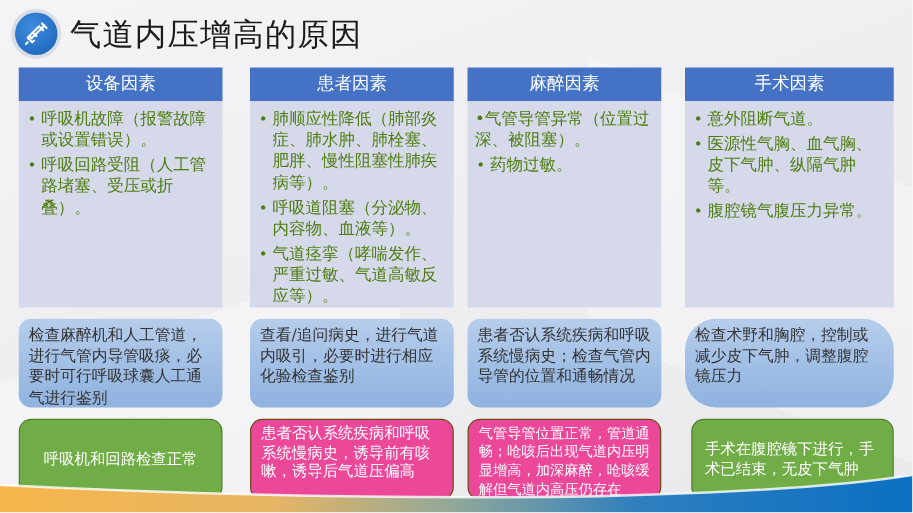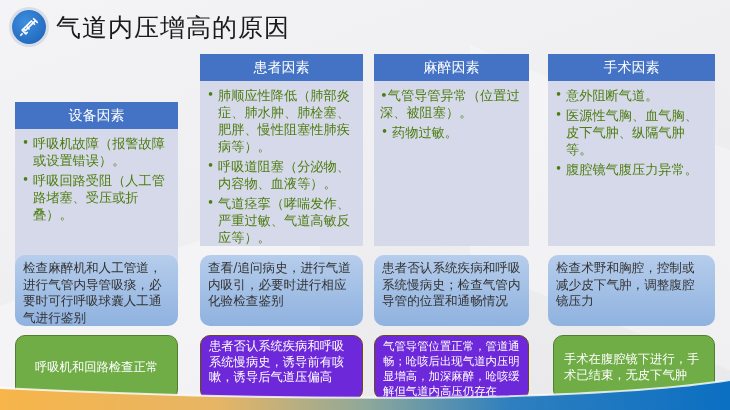--- a/index.html
+++ b/index.html
@@ -47,21 +47,21 @@
     background: linear-gradient(180deg, #b6cdec 0%, #8fb2df 100%);
     font-size:12.6px; color:#333; line-height:16.5px;
   }
   .result {
     position:absolute; top:335px; height:65px; box-sizing:border-box;
     border-radius:10px; padding:3px 8px; color:#fff;
     font-size:12.3px; line-height:15.5px;
     display:flex; align-items:center;
   }
   .result.green { background:#70ad47; border:1px solid #507e33; justify-content:center; text-align:left; }
-  .result.brown { background:#6d28d9; border:1px solid #6b4a13; align-items:flex-start; }
+  .result.brown { background:#ec4899; border:1px solid #6b4a13; align-items:flex-start; }
   .band {
     position:absolute; left:0; bottom:0; width:730px; height:30px;
   }
 </style>
 </head>
 <body>
 
 <div class="bg-shape"></div>
 <div class="bg-shape2"></div>
 
@@ -73,21 +73,21 @@
       <path d="M15 6l3 3"></path>
       <path d="M16.5 7.5L8 16l-2-2 8.5-8.5"></path>
       <path d="M6 14l-1.5 1.5 4 4L10 18"></path>
       <path d="M4.5 19.5L3 21"></path>
       <path d="M10 12l2 2"></path>
     </svg>
   </div>
   <div class="title">气道内压增高的原因</div>
 </div>
 
-<div class="col" style="left:15px; width:163px;margin-top:48px;">
+<div class="col" style="left:15px; width:163px;">
   <div class="col-head">设备因素</div>
   <div class="col-body">
     <ul>
       <li>呼吸机故障（报警故障或设置错误）。</li>
       <li>呼吸回路受阻（人工管路堵塞、受压或折叠）。</li>
     </ul>
   </div>
 </div>
 
 <div class="col" style="left:200px; width:163px;">
@@ -118,21 +118,21 @@
       <li>意外阻断气道。</li>
       <li>医源性气胸、血气胸、皮下气肿、纵隔气肿等。</li>
       <li>腹腔镜气腹压力异常。</li>
     </ul>
   </div>
 </div>
 
 <div class="action" style="left:15px; width:163px;">检查麻醉机和人工管道，进行气管内导管吸痰，必要时可行呼吸球囊人工通气进行鉴别</div>
 <div class="action" style="left:200px; width:163px;">查看/追问病史，进行气道内吸引，必要时进行相应化验检查鉴别</div>
 <div class="action" style="left:374px; width:155px;">患者否认系统疾病和呼吸系统慢病史；检查气管内导管的位置和通畅情况</div>
-<div class="action" style="left:548px; width:167px;">检查术野和胸腔，控制或减少皮下气肿，调整腹腔镜压力</div>
+<div class="action" style="left:548px; width:167px;border-radius:25px;">检查术野和胸腔，控制或减少皮下气肿，调整腹腔镜压力</div>
 
 <div class="result green" style="left:15px; width:163px;">
   <span>呼吸机和回路检查正常</span>
 </div>
 <div class="result brown" style="left:200px; width:163px;">
   <span>患者否认系统疾病和呼吸系统慢病史，诱导前有咳嗽，诱导后气道压偏高</span>
 </div>
 <div class="result brown" style="left:374px; width:155px; font-size:11.4px; line-height:15px;">
   <span>气管导管位置正常，管道通畅；呛咳后出现气道内压明显增高，加深麻醉，呛咳缓解但气道内高压仍存在</span>
 </div>

